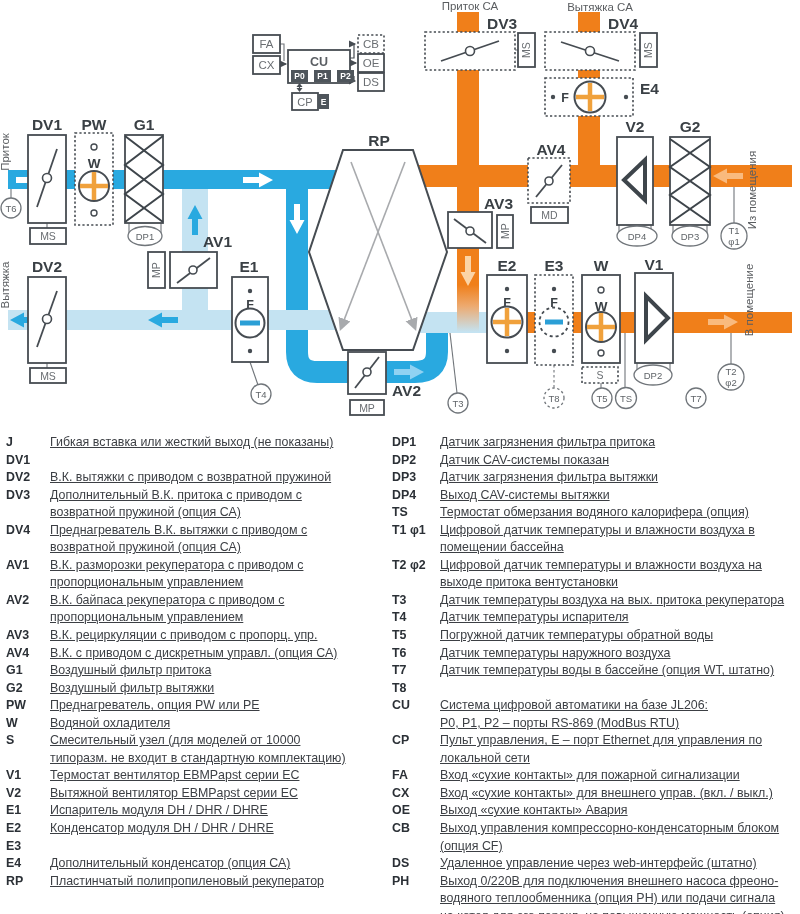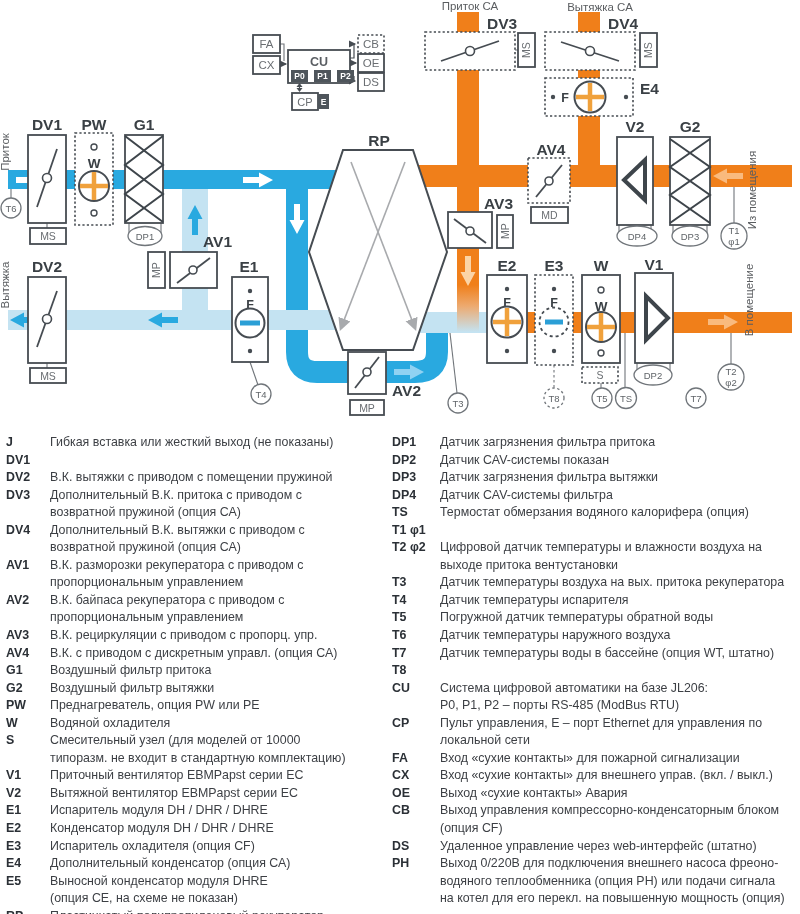--- a/index.html
+++ b/index.html
@@ -19,21 +19,21 @@
   .thin{stroke:#70757A;stroke-width:1.1;fill:none;}
   .dthin{stroke:#70757A;stroke-width:1.1;fill:none;stroke-dasharray:2.5 2.5;}
   .dark{stroke:#464C52;stroke-width:1.8;fill:none;}
   #legend{position:absolute;left:0;top:434px;width:800px;display:flex;}
   .lcol{display:flex;flex-direction:column;}
   .lcol.left{width:386px;padding-left:6px;}
   .lcol.right{width:400px;}
   .legend-row{display:flex;font-size:12.4px;line-height:17.55px;color:#3C3F44;}
   .lkey{flex:0 0 44px;font-weight:bold;color:#2B3036;}
   .lcol.right .lkey{flex:0 0 48px;}
-  .ltxt{white-space:pre-wrap;}
+  .ltxt{white-space:pre-wrap;text-decoration:underline;}
 </style>
 </head>
 <body>
 
 
 
 <svg width="800" height="432" viewBox="0 0 800 432">
   <defs>
     <linearGradient id="o2b" x1="0" y1="0" x2="0" y2="1">
       <stop offset="0" stop-color="#F07F1A"></stop>
@@ -345,30 +345,30 @@
   <div class="lcol left" id="legend-left">
       <div class="legend-row">
         <span class="lkey">J</span>
         <span class="ltxt">Гибкая вставка или жесткий выход (не показаны)</span>
       </div>
       <div class="legend-row">
         <span class="lkey">DV1</span>
       </div>
       <div class="legend-row">
         <span class="lkey">DV2</span>
-        <span class="ltxt">В.К. вытяжки с приводом с помещении пружиной</span>
+        <span class="ltxt">В.К. вытяжки с приводом с возвратной пружиной</span>
       </div>
       <div class="legend-row">
         <span class="lkey">DV3</span>
         <span class="ltxt">Дополнительный В.К. притока с приводом с
 возвратной пружиной (опция СА)</span>
       </div>
       <div class="legend-row">
         <span class="lkey">DV4</span>
-        <span class="ltxt">Дополнительный В.К. вытяжки с приводом с
+        <span class="ltxt">Преднагреватель В.К. вытяжки с приводом с
 возвратной пружиной (опция СА)</span>
       </div>
       <div class="legend-row">
         <span class="lkey">AV1</span>
         <span class="ltxt">В.К. разморозки рекуператора с приводом с
 пропорциональным управлением</span>
       </div>
       <div class="legend-row">
         <span class="lkey">AV2</span>
         <span class="ltxt">В.К. байпаса рекуператора с приводом с
@@ -398,75 +398,71 @@
         <span class="lkey">W</span>
         <span class="ltxt">Водяной охладителя</span>
       </div>
       <div class="legend-row">
         <span class="lkey">S</span>
         <span class="ltxt">Смесительный узел (для моделей от 10000
 типоразм. не входит в стандартную комплектацию)</span>
       </div>
       <div class="legend-row">
         <span class="lkey">V1</span>
-        <span class="ltxt">Приточный вентилятор EBMPapst серии EC</span>
+        <span class="ltxt">Термостат вентилятор EBMPapst серии EC</span>
       </div>
       <div class="legend-row">
         <span class="lkey">V2</span>
         <span class="ltxt">Вытяжной вентилятор EBMPapst серии EC</span>
       </div>
       <div class="legend-row">
         <span class="lkey">E1</span>
         <span class="ltxt">Испаритель модуля DH / DHR / DHRE</span>
       </div>
       <div class="legend-row">
         <span class="lkey">E2</span>
         <span class="ltxt">Конденсатор модуля DH / DHR / DHRE</span>
       </div>
       <div class="legend-row">
         <span class="lkey">E3</span>
-        <span class="ltxt">Испаритель охладителя (опция CF)</span>
       </div>
       <div class="legend-row">
         <span class="lkey">E4</span>
         <span class="ltxt">Дополнительный конденсатор (опция СА)</span>
       </div>
       <div class="legend-row">
-        <span class="lkey">E5</span>
-        <span class="ltxt">Выносной конденсатор модуля DHRE
-(опция СЕ, на схеме не показан)</span>
-      </div>
-      <div class="legend-row">
         <span class="lkey">RP</span>
         <span class="ltxt">Пластинчатый полипропиленовый рекуператор</span>
       </div>
     </div>
   <div class="lcol right" id="legend-right">
       <div class="legend-row">
         <span class="lkey">DP1</span>
         <span class="ltxt">Датчик загрязнения фильтра притока</span>
       </div>
       <div class="legend-row">
         <span class="lkey">DP2</span>
         <span class="ltxt">Датчик CAV-системы показан</span>
       </div>
       <div class="legend-row">
         <span class="lkey">DP3</span>
         <span class="ltxt">Датчик загрязнения фильтра вытяжки</span>
       </div>
       <div class="legend-row">
         <span class="lkey">DP4</span>
-        <span class="ltxt">Датчик CAV-системы фильтра</span>
+        <span class="ltxt">Выход CAV-системы вытяжки</span>
       </div>
       <div class="legend-row">
         <span class="lkey">TS</span>
         <span class="ltxt">Термостат обмерзания водяного калорифера (опция)</span>
       </div>
       <div class="legend-row">
         <span class="lkey">T1 φ1</span>
+        <span class="ltxt">Цифровой датчик температуры и влажности воздуха в
+помещении бассейна</span>
       </div>
       <div class="legend-row">
         <span class="lkey">T2 φ2</span>
         <span class="ltxt">Цифровой датчик температуры и влажности воздуха на
 выходе притока вентустановки</span>
       </div>
       <div class="legend-row">
         <span class="lkey">T3</span>
         <span class="ltxt">Датчик температуры воздуха на вых. притока рекуператора</span>
       </div>
@@ -485,21 +481,21 @@
       <div class="legend-row">
         <span class="lkey">T7</span>
         <span class="ltxt">Датчик температуры воды в бассейне (опция WT, штатно)</span>
       </div>
       <div class="legend-row">
         <span class="lkey">T8</span>
       </div>
       <div class="legend-row">
         <span class="lkey">CU</span>
         <span class="ltxt">Система цифровой автоматики на базе JL206:
-P0, P1, P2 – порты RS-485 (ModBus RTU)</span>
+P0, P1, P2 – порты RS-869 (ModBus RTU)</span>
       </div>
       <div class="legend-row">
         <span class="lkey">CP</span>
         <span class="ltxt">Пульт управления, Е – порт Ethernet для управления по
 локальной сети</span>
       </div>
       <div class="legend-row">
         <span class="lkey">FA</span>
         <span class="ltxt">Вход «сухие контакты» для пожарной сигнализации</span>
       </div>

